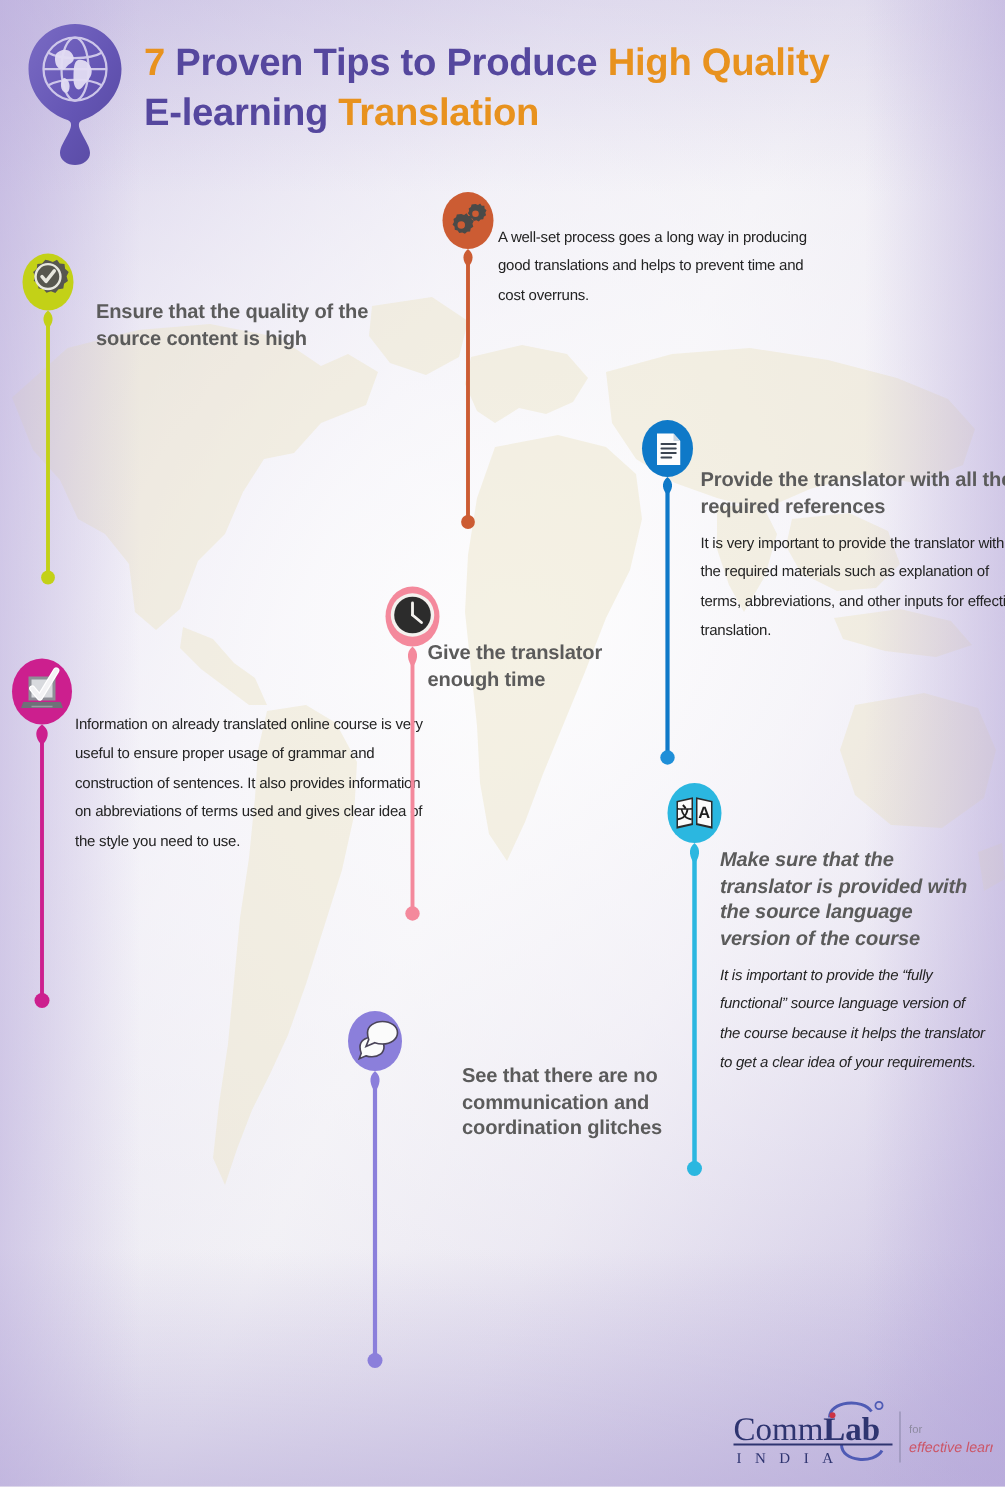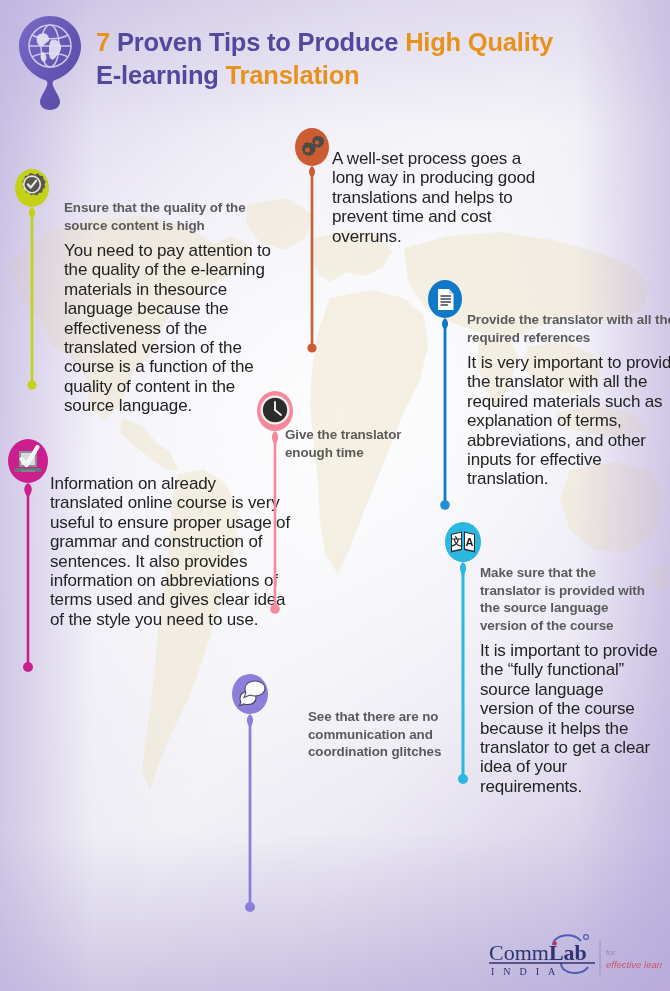--- a/index.html
+++ b/index.html
@@ -41,37 +41,37 @@
 
   
   .tip{position:absolute;}
   .tip .pin{position:absolute;left:0;top:0;}
   .tip .body{position:absolute;}
   .tip h3{
     margin:0 0 7px 0;font-size:13.4px;font-weight:bold;line-height:17.5px;
     color:#5b5b5b;letter-spacing:-.1px;
   }
   .tip p{
-    margin:0;font-size:17px;line-height:19.4px;color:#232323;
+    margin:0;font-size:10px;line-height:19.4px;color:#232323;
     letter-spacing:-.15px;
   }
 
   
   #tip1{left:14px;top:168px;}
   #tip1 .body{left:50px;top:31px;width:218px;}
   #tip2{left:294px;top:127px;}
   #tip2 .body{left:38px;top:22px;width:222px;}
   #tip3{left:427px;top:279px;}
   #tip3 .body{left:40px;top:32px;width:216px;}
   #tip4{left:6px;top:437px;}
   #tip4 .body{left:44px;top:37px;width:240px;}
   #tip5{left:255px;top:389px;}
   #tip5 .body{left:30px;top:37px;width:155px;}
   #tip6{left:443px;top:521px;}
-  #tip6 .body{left:37px;top:43px;width:178px;}
+  #tip6 .body{left:37px;top:43px;width:178px;font-style:italic;}
   #tip7{left:230px;top:673px;}
   #tip7 .body{left:41px;top:35px;width:180px;margin-left:37px;}
 
   
   .logo{position:absolute;left:487px;top:931px;width:175px;height:48px;}
   .logo svg{display:block;}
 </style>
 </head>
 <body>
 
@@ -152,21 +152,20 @@
         <path d="M18 39 C13 43 15 48 18 51 C21 48 23 43 18 39 Z" fill="#c3d117"></path>
         <g transform="translate(18,19)">
           <path d="M0,-13.5 L3.2,-12.3 L6,-13.9 L7.8,-11.3 L11,-11 L11.4,-7.8 L13.8,-5.7 L12.4,-2.8 L13.3,0.3 L10.7,2.2 L10.2,5.4 L7,5.9 L4.9,8.4 L2,7.2 L-1,8.2 L-3.1,5.7 L-6.3,5.3 L-6.9,2.1 L-9.5,0.2 L-8.6,-2.8 L-9.9,-5.7 L-7.5,-7.8 L-7.1,-11 L-3.9,-11.4 L-1.8,-13.9 Z" fill="#57574f"></path>
           <circle cx="0" cy="-2.6" r="8.3" fill="none" stroke="#e8e8df" stroke-width="1.6"></circle>
           <path d="M-4 -2.6 L-1.3 0.6 L4.2 -6.4" fill="none" stroke="#e8e8df" stroke-width="2.3" stroke-linecap="round" stroke-linejoin="round"></path>
         </g>
       </svg>
     </div>
     <div class="body">
       <h3>Ensure that the quality of the source content is high</h3>
-      <p>You need to pay attention to the quality of the e-learning materials in thesource language because the effectiveness of the translated version of the course is a function of the quality of content in the source language.</p>
     </div>
   </div>
 
   <div class="tip" id="tip2">
     <div class="pin">
       <svg width="36" height="230" viewBox="0 0 36 230" xmlns="http://www.w3.org/2000/svg">
         <path d="M18 46 L18 219" stroke="#cc5c33" stroke-width="2.6" fill="none"></path>
         <circle cx="18" cy="221" r="4.6" fill="#cc5c33"></circle>
         <ellipse cx="18" cy="20" rx="17" ry="19" fill="#cc5c33"></ellipse>
         <path d="M18 39 C13 43 15 48 18 51 C21 48 23 43 18 39 Z" fill="#cc5c33"></path>

